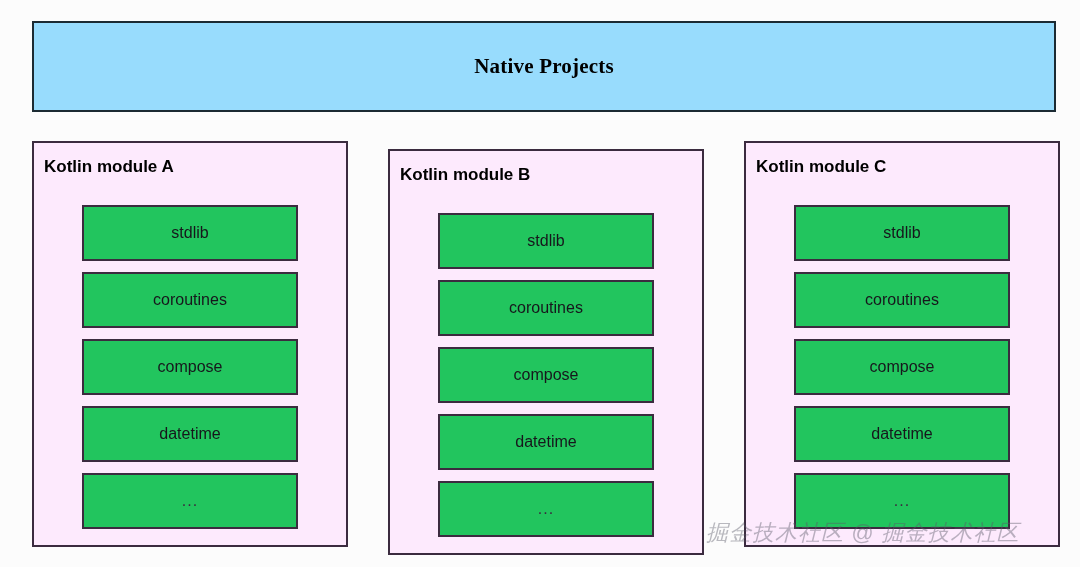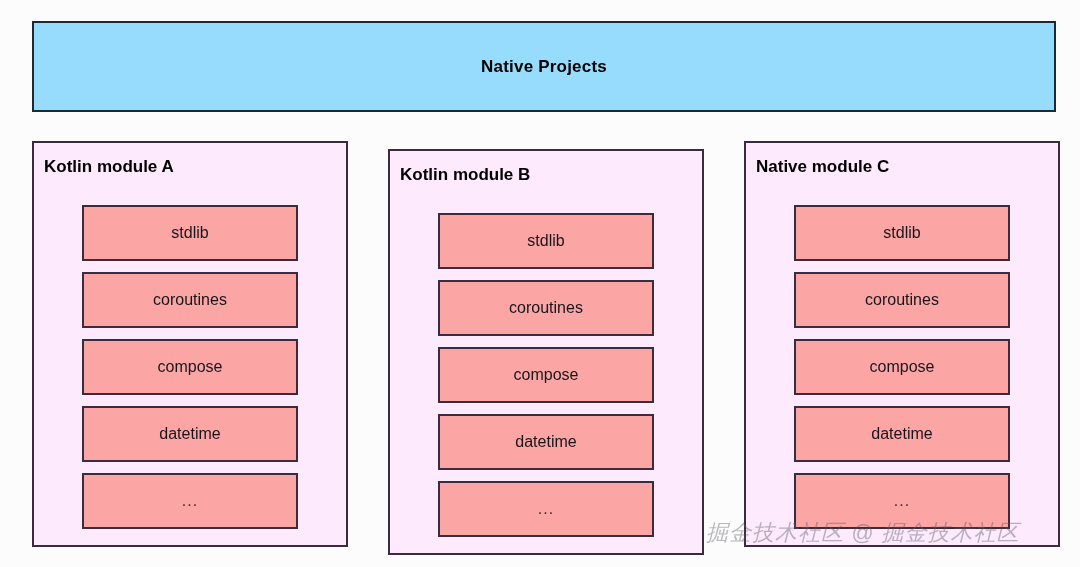--- a/index.html
+++ b/index.html
@@ -25,24 +25,25 @@
     width: 1024px;
     height: 91px;
     background: #98dcfd;
     border: 2px solid #1c2b33;
     box-sizing: border-box;
     display: flex;
     align-items: center;
     justify-content: center;
   }
   .native-banner-label {
-    font-size: 17px;
+    font-size: 21px;
     font-weight: bold;
     color: #000000;
     letter-spacing: 0.2px;
+    font-family: Liberation Serif, serif;
   }
 
   
   .modules-row {
     position: absolute;
     left: 32px;
     top: 141px;
     width: 1024px;
     height: 406px;
   }
@@ -71,21 +72,21 @@
 
   .module-items {
     position: absolute;
     left: 48px;
     top: 62px;
     width: 216px;
   }
   .module-item {
     width: 216px;
     height: 56px;
-    background: #fca5a5;
+    background: #22c55e;
     border: 2px solid #3b2b3f;
     box-sizing: border-box;
     margin-bottom: 11px;
     display: flex;
     align-items: center;
     justify-content: center;
   }
   .module-item:last-child { margin-bottom: 0; }
   .module-item-label {
     font-size: 16px;
@@ -158,21 +159,21 @@
         <div class="module-item">
           <span class="module-item-label">datetime</span>
         </div>
         <div class="module-item">
           <span class="module-item-label ellipsis">...</span>
         </div>
       </div>
     </div>
 
     <div class="module col2">
-      <div class="module-title">Native module C</div>
+      <div class="module-title">Kotlin module C</div>
       <div class="module-items">
         <div class="module-item">
           <span class="module-item-label">stdlib</span>
         </div>
         <div class="module-item">
           <span class="module-item-label">coroutines</span>
         </div>
         <div class="module-item">
           <span class="module-item-label">compose</span>
         </div>

